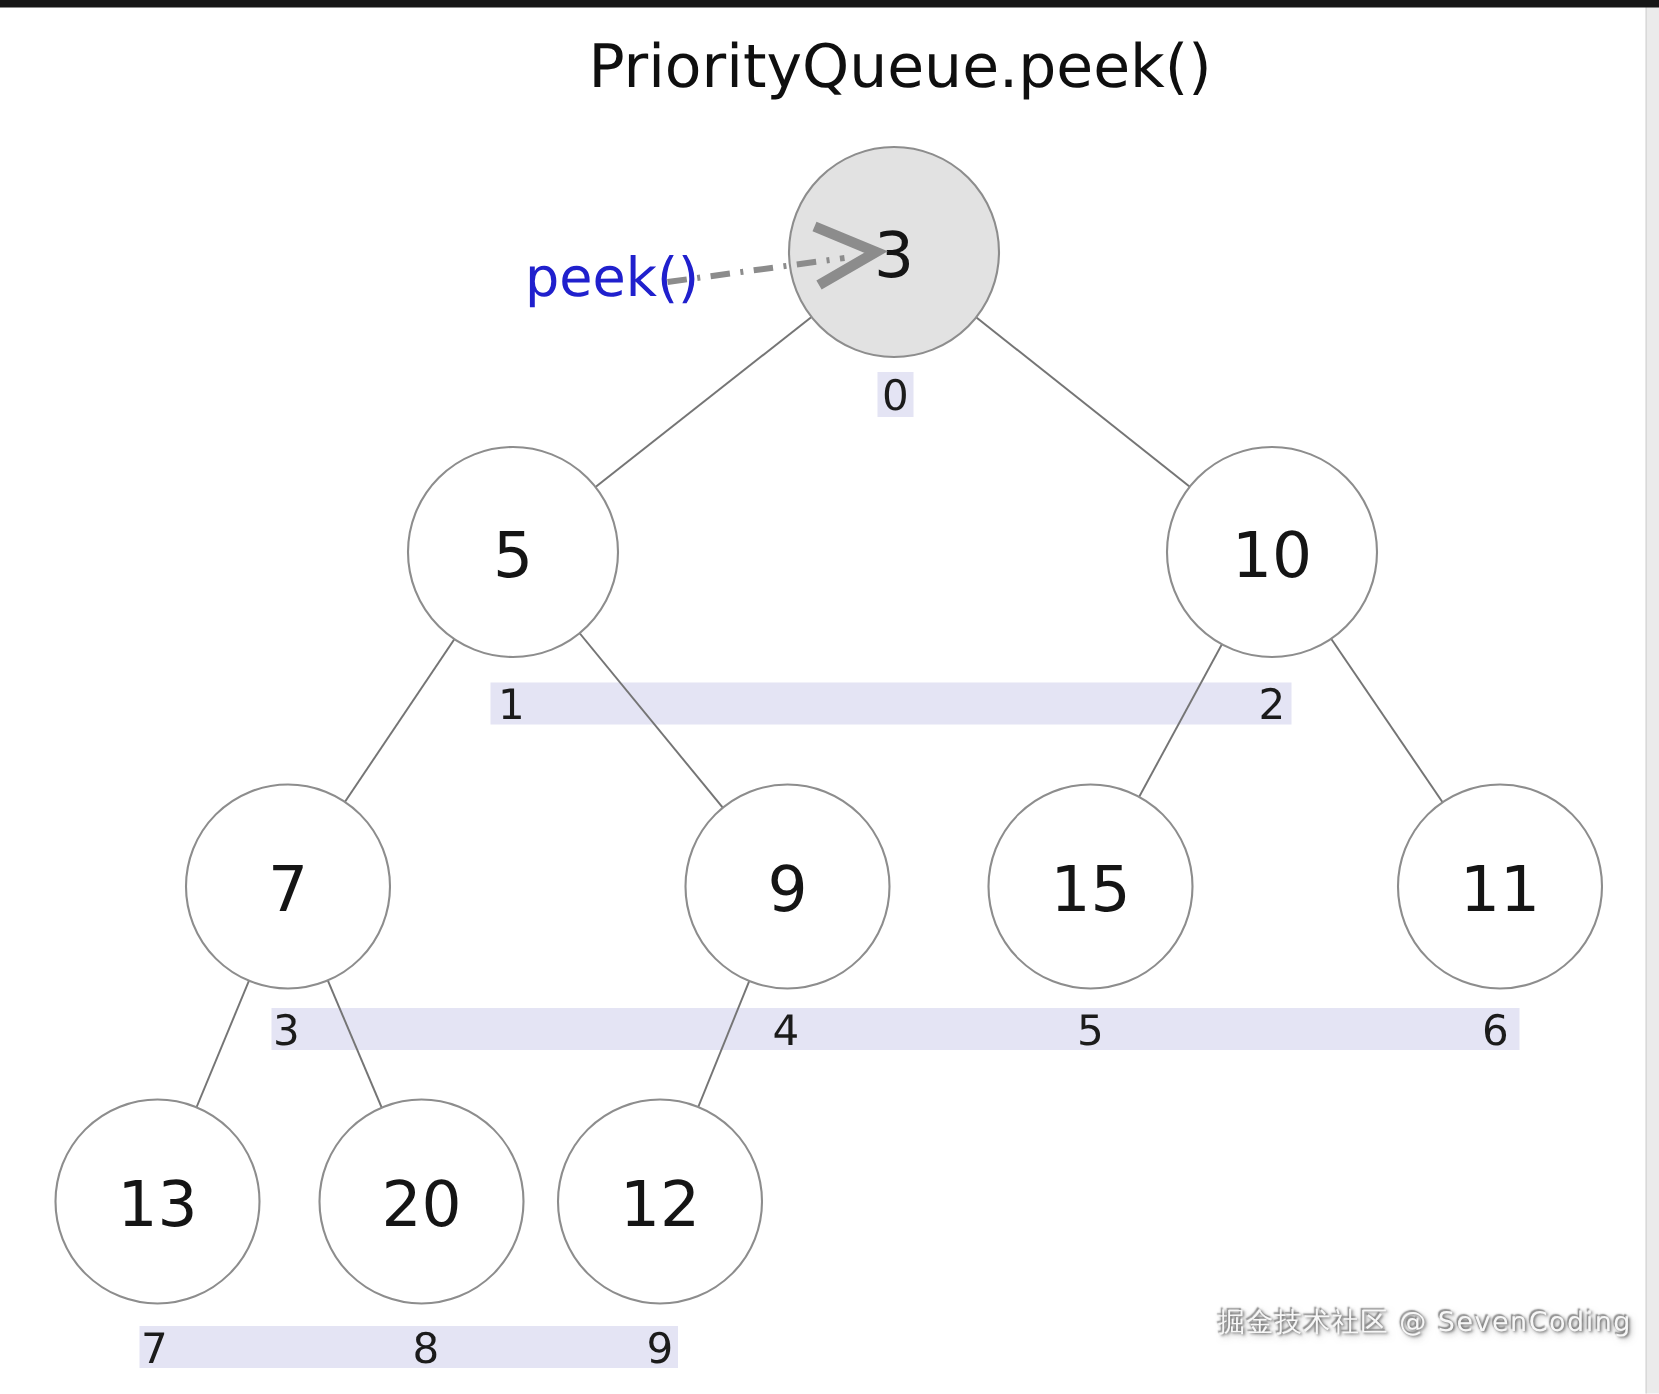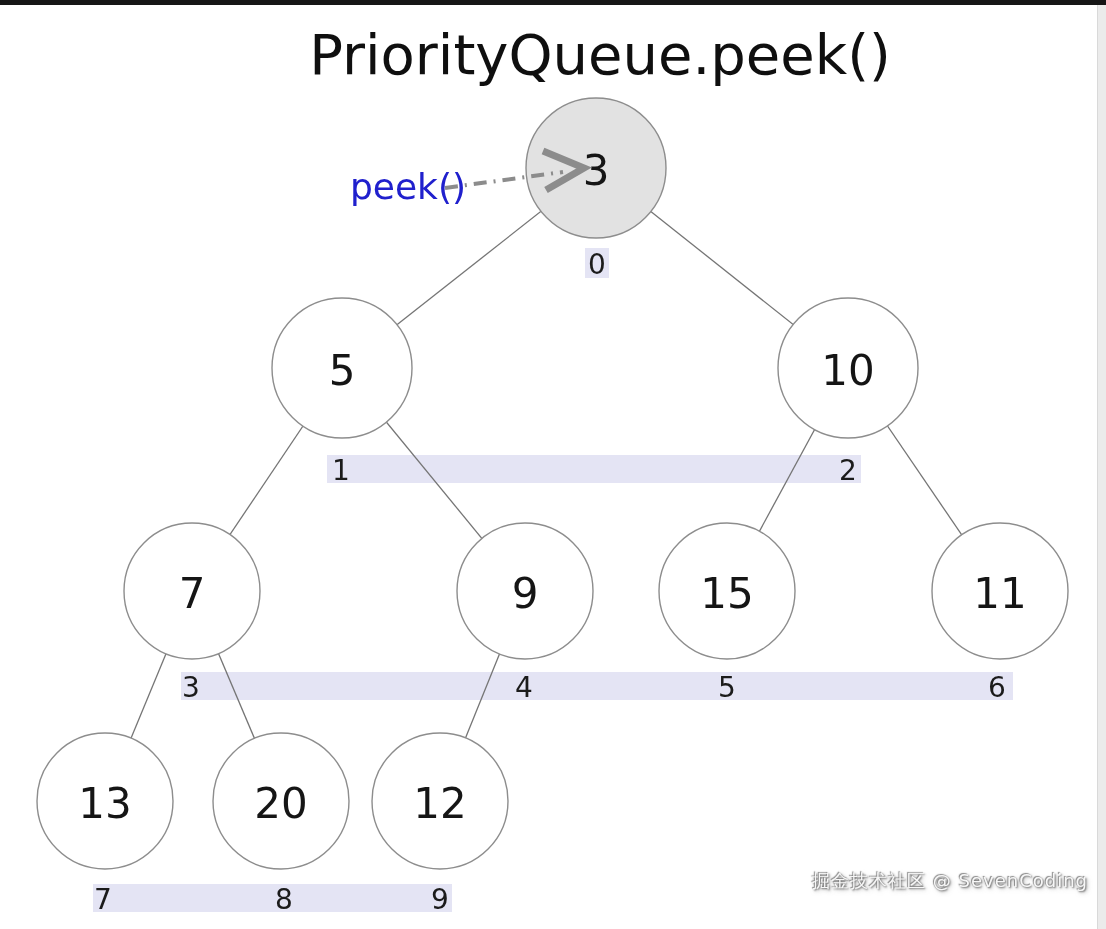--- a/index.html
+++ b/index.html
@@ -20,21 +20,21 @@
     position: absolute; top: 0; right: 0;
     width: 8px; height: 929px;
     background: #ebebeb;
     border-left: 1px solid #d9d9d9;
     z-index: 4;
   }
   .title {
     position: absolute;
     top: 22px; left: 600px;
     transform: translateX(-50%);
-    font-size: 56px;
+    font-size: 40px;
     color: #0f0f0f;
     white-space: nowrap;
     z-index: 2;
   }
   .watermark {
     position: absolute;
     top: 869px; right: 18px;
     font-size: 18px;
     color: #f7f7f7;
     text-shadow:

